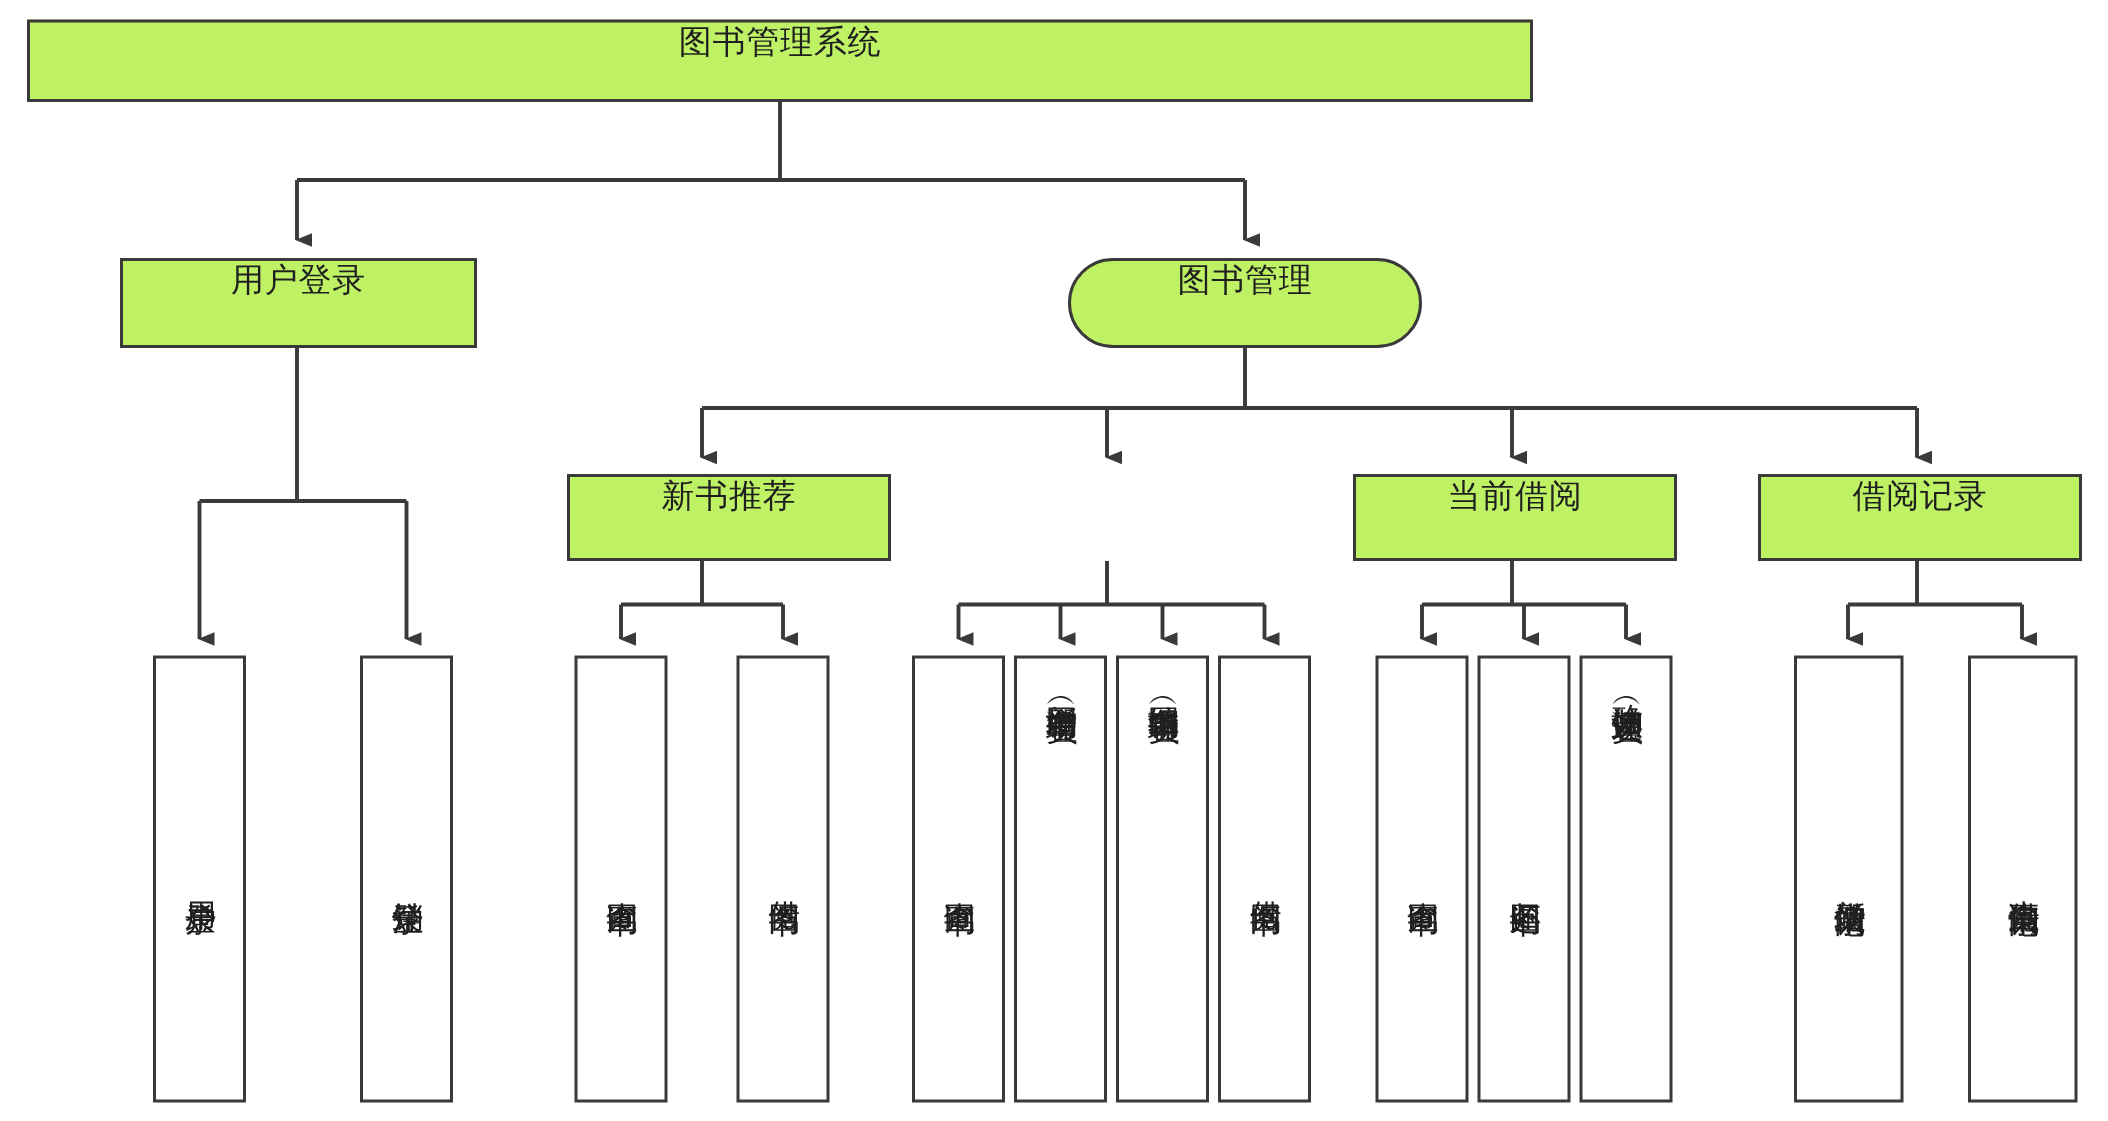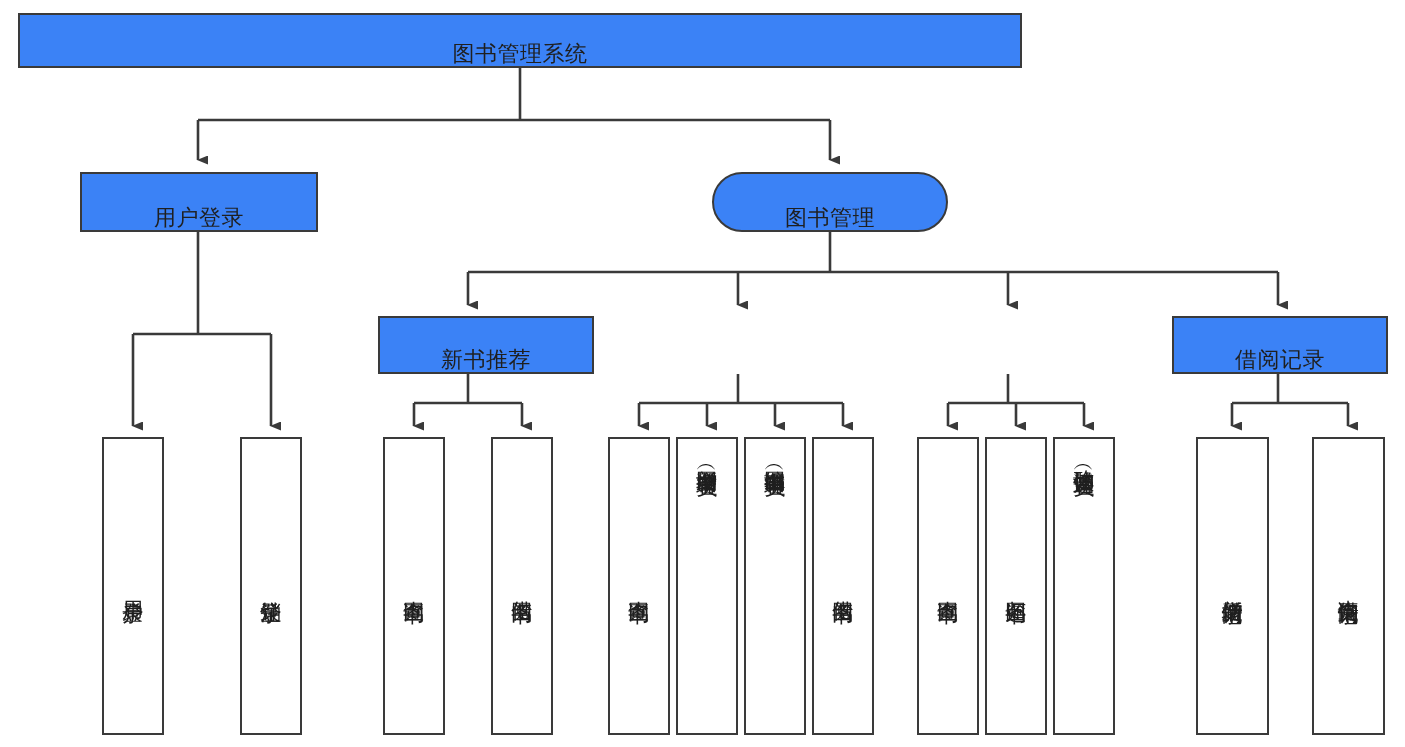--- a/index.html
+++ b/index.html
@@ -21,23 +21,23 @@
     position: absolute;
     left: 0;
     top: 0;
     width: 1405px;
     height: 747px;
   }
   .node-box {
     position: absolute;
     box-sizing: border-box;
     border: 2px solid #3a3a3a;
-    background: #3b82f6;
+    background: #bef264;
     display: flex;
-    align-items: flex-end;
+    align-items: flex-start;
     justify-content: center;
     color: #1f1f1f;
   }
   .node-label {
     font-size: 22px;
     line-height: 1.15;
     letter-spacing: 0.5px;
     white-space: nowrap;
   }
   .leaf-box {
@@ -140,20 +140,23 @@
   <div class="node-box" style="left:80px; top:172px; width:238px; height:60px;">
     <span class="node-label">用户登录</span>
   </div>
   <div class="node-box" style="left:712px; top:172px; width:236px; height:60px;border-radius:30px;">
     <span class="node-label">图书管理</span>
   </div>
 
   <div class="node-box" style="left:378px; top:316px; width:216px; height:58px;">
     <span class="node-label">新书推荐</span>
   </div>
+  <div class="node-box" style="left:902px; top:316px; width:216px; height:58px;">
+    <span class="node-label">当前借阅</span>
+  </div>
   <div class="node-box" style="left:1172px; top:316px; width:216px; height:58px;">
     <span class="node-label">借阅记录</span>
   </div>
 
   <div class="leaf-box center-v" style="left:102px; top:437px; width:62px; height:298px;">
     <span class="leaf-label">用户登录</span>
   </div>
   <div class="leaf-box center-v" style="left:240px; top:437px; width:62px; height:298px;">
     <span class="leaf-label">注销登录</span>
   </div>

